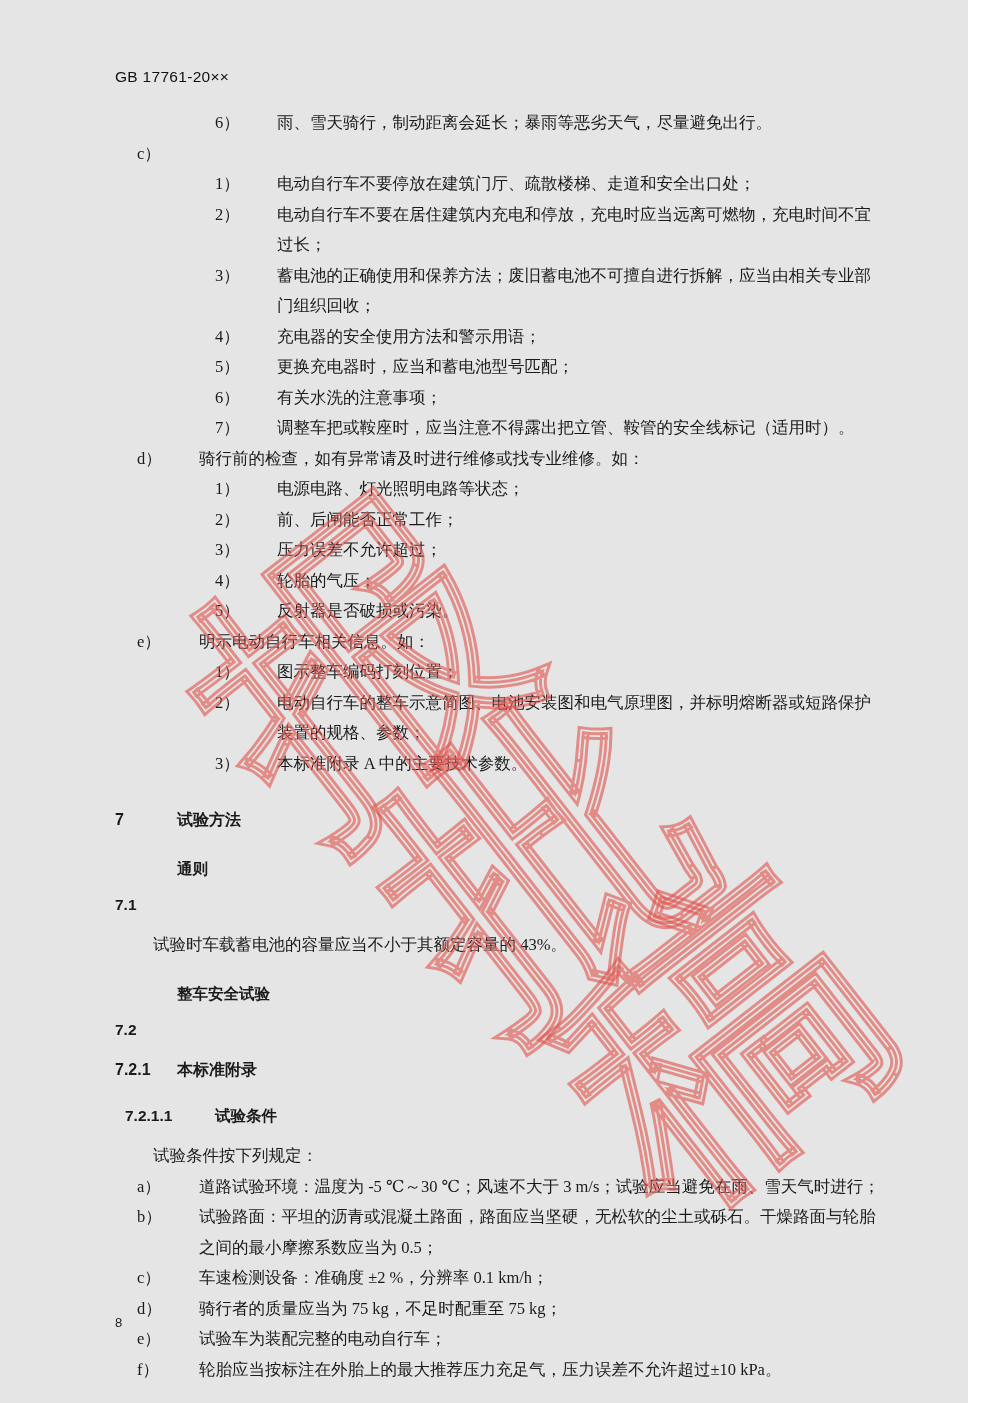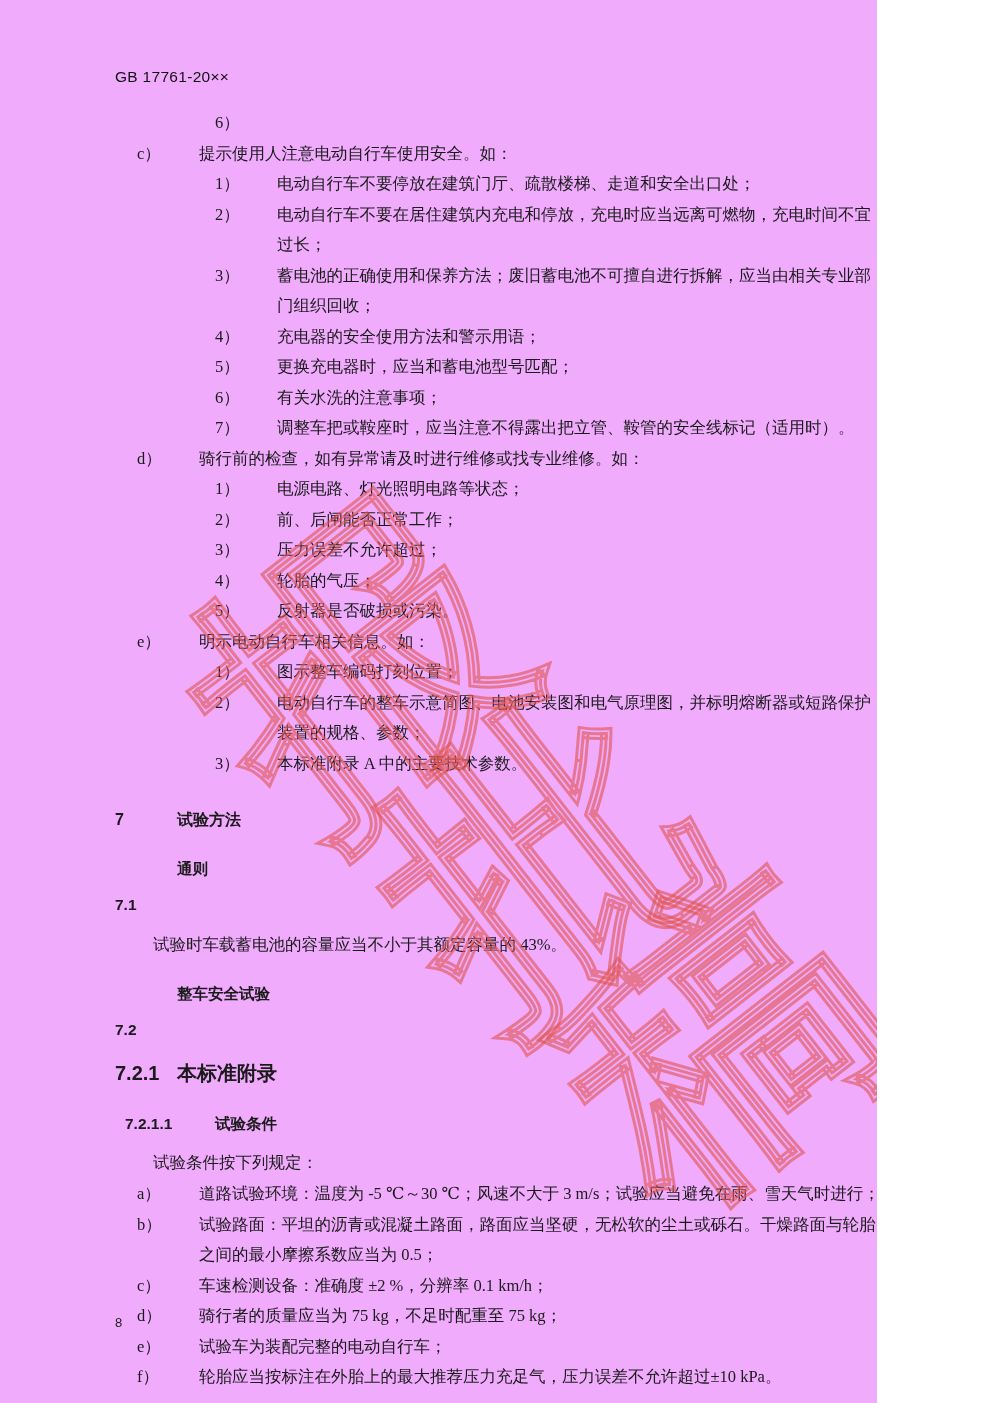--- a/index.html
+++ b/index.html
@@ -2,23 +2,23 @@
 <html><head>
 <meta charset="utf-8">
 <style>
   html, body {
     margin: 0;
     padding: 0;
     background: #ffffff;
   }
   .page {
     position: relative;
-    width: 877px;
+    width: 968px;
     height: 1403px;
-    background: #f0abfc;
+    background: #e5e5e5;
     font-family: "Liberation Serif", "DejaVu Serif", serif;
     color: #1a1a1a;
     overflow: hidden;
   }
 
   
   .doc-header {
     position: absolute;
     top: 68px;
     left: 115px;
@@ -64,21 +64,21 @@
   .h-sec {
     display: flex;
     font-family: "Liberation Sans", "DejaVu Sans", sans-serif;
     font-weight: bold;
     font-size: 16px;
     margin-top: 26px;
     margin-bottom: 10px;
   }
   .h-sec .num { width: 62px; }
   .h-sec.lv2 { font-size: 15.5px; margin-top: 20px; }
-  .h-sec.lv3 { font-size: 20px; margin-top: 0; }
+  .h-sec.lv3 { font-size: 16px; margin-top: 0; }
   .h-sec.lv4 { font-size: 15.5px; margin-top: 18px; }
   .h-sec.lv2 .num { width: 62px; margin-top: 36px; }
   .h-sec.lv3 .num { width: 62px; }
   .h-sec.lv4 .num { width: 90px; margin-left: 10px; }
 
   .para {
     margin-left: 38px;
     text-align: justify;
   }
 
@@ -135,25 +135,25 @@
 <body>
 
 <div class="page">
 
   <div class="doc-header">GB 17761-20××</div>
 
   <div class="body-block">
 
     <div class="row lvl-num">
       <span class="marker">6）</span>
+      <span class="txt">雨、雪天骑行，制动距离会延长；暴雨等恶劣天气，尽量避免出行。</span>
     </div>
 
     <div class="row lvl-a">
       <span class="marker">c）</span>
-      <span class="txt">提示使用人注意电动自行车使用安全。如：</span>
     </div>
 
     <div class="row lvl-num">
       <span class="marker">1）</span>
       <span class="txt">电动自行车不要停放在建筑门厅、疏散楼梯、走道和安全出口处；</span>
     </div>
 
     <div class="row lvl-num">
       <span class="marker">2）</span>
       <span class="txt">电动自行车不要在居住建筑内充电和停放，充电时应当远离可燃物，充电时间不宜过长；</span>

